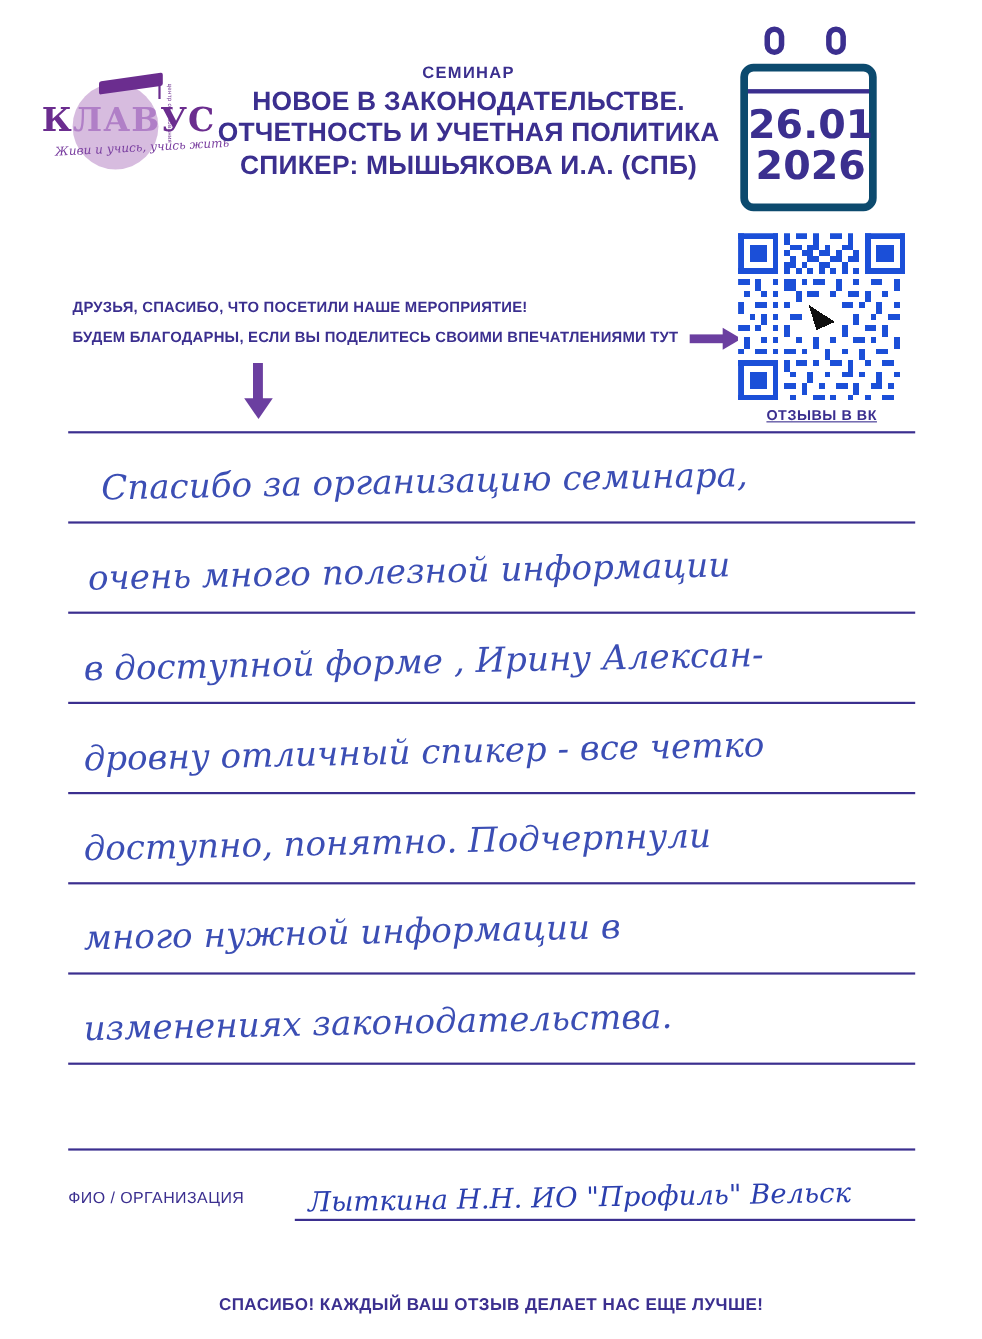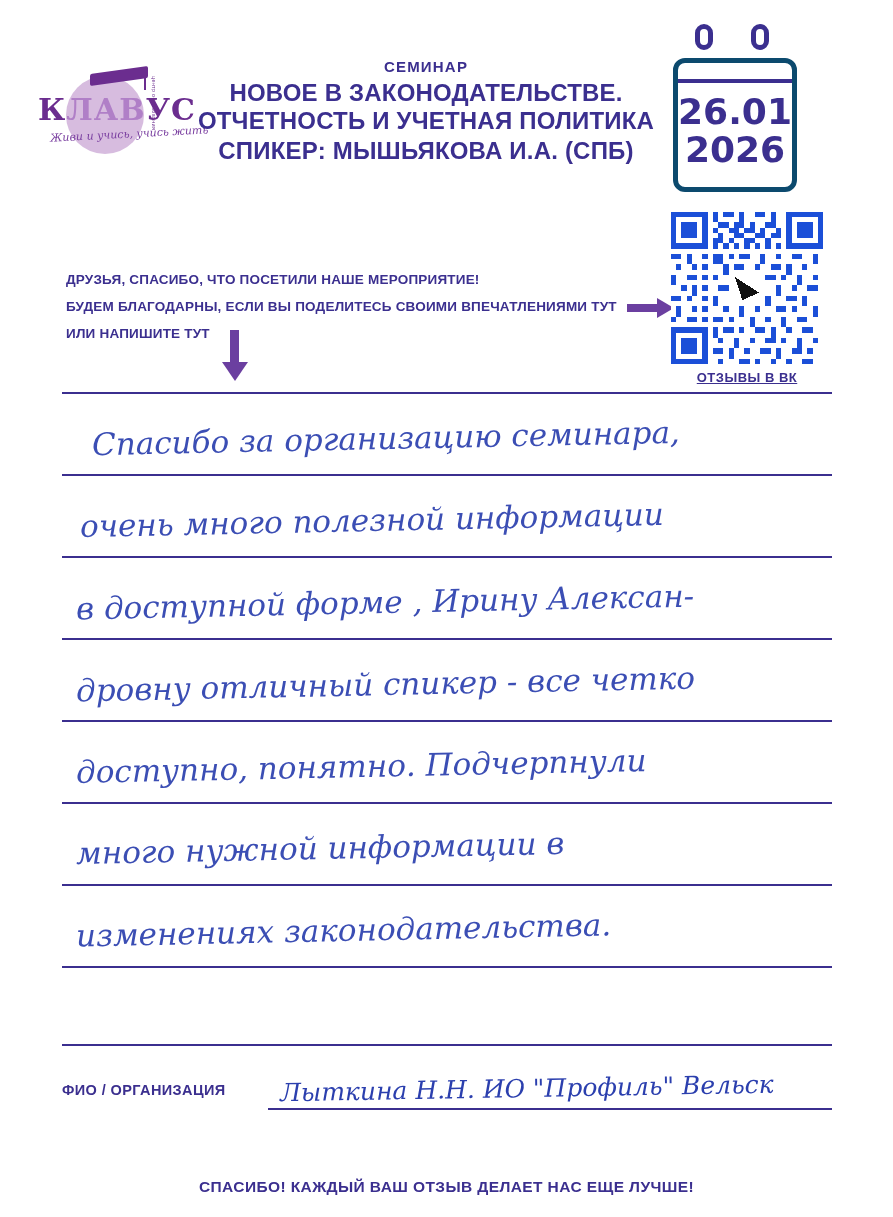--- a/index.html
+++ b/index.html
@@ -132,21 +132,21 @@
     left: 673px;
     top: 40px;
     width: 128px;
     height: 155px;
   }
   .cal-body {
     position: absolute;
     left: 0; top: 18px;
     width: 124px;
     height: 134px;
-    border: 5px solid #0c4a6e;
+    border: 7px solid #0c4a6e;
     border-radius: 12px;
     background: #ffffff;
     box-sizing: border-box;
   }
   .cal-topbar {
     position: absolute;
     left: 0; top: 0;
     width: 100%;
     height: 20px;
     border-bottom: 4px solid #3b2f8f;
@@ -300,21 +300,21 @@
     left: 62px;
     top: 1072px;
     width: 790px;
     height: 40px;
   }
   .fio-label {
     position: absolute;
     left: 0;
     top: 10px;
     font-size: 14.5px;
-    font-weight: bold;
+    font-weight: normal;
     letter-spacing: 0.4px;
     color: #3b2f8f;
   }
   .fio-rule {
     position: absolute;
     left: 206px;
     top: 36px;
     width: 564px;
     height: 2px;
     background: #3b2f8f;
@@ -376,21 +376,20 @@
       <div class="cal-topbar"></div>
       <div class="cal-date">26.01</div>
       <div class="cal-date" style="top:64px;">2026</div>
     </div>
   </div>
 </div>
 
 <div class="note-block">
   <div class="note-line">ДРУЗЬЯ, СПАСИБО, ЧТО ПОСЕТИЛИ НАШЕ МЕРОПРИЯТИЕ!</div>
   <div class="note-line">БУДЕМ БЛАГОДАРНЫ, ЕСЛИ ВЫ ПОДЕЛИТЕСЬ СВОИМИ ВПЕЧАТЛЕНИЯМИ ТУТ</div>
-  <div class="note-line">ИЛИ НАПИШИТЕ ТУТ</div>
 </div>
 
 <div class="arrow-right">
   <div class="shaft"></div>
     <div class="head"></div>
 </div>
 <div class="arrow-down">
   <div class="shaft"></div>
     <div class="head"></div>
 </div>

